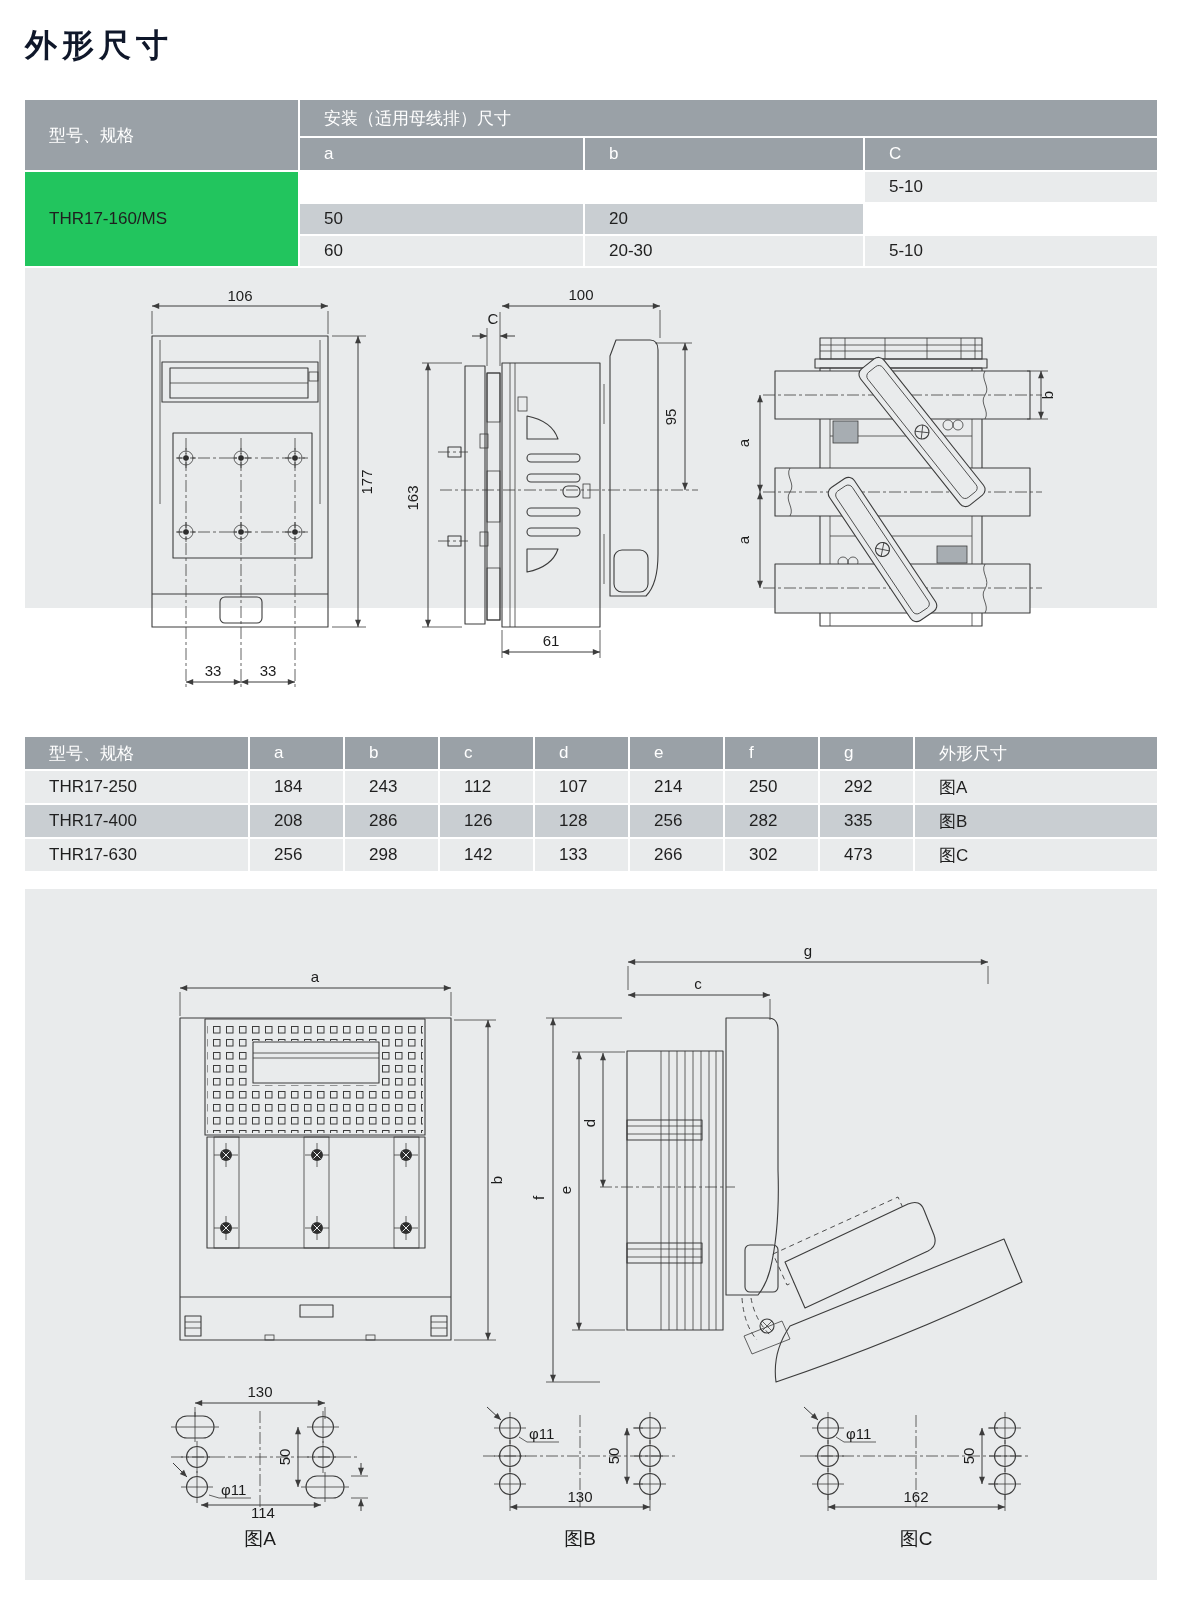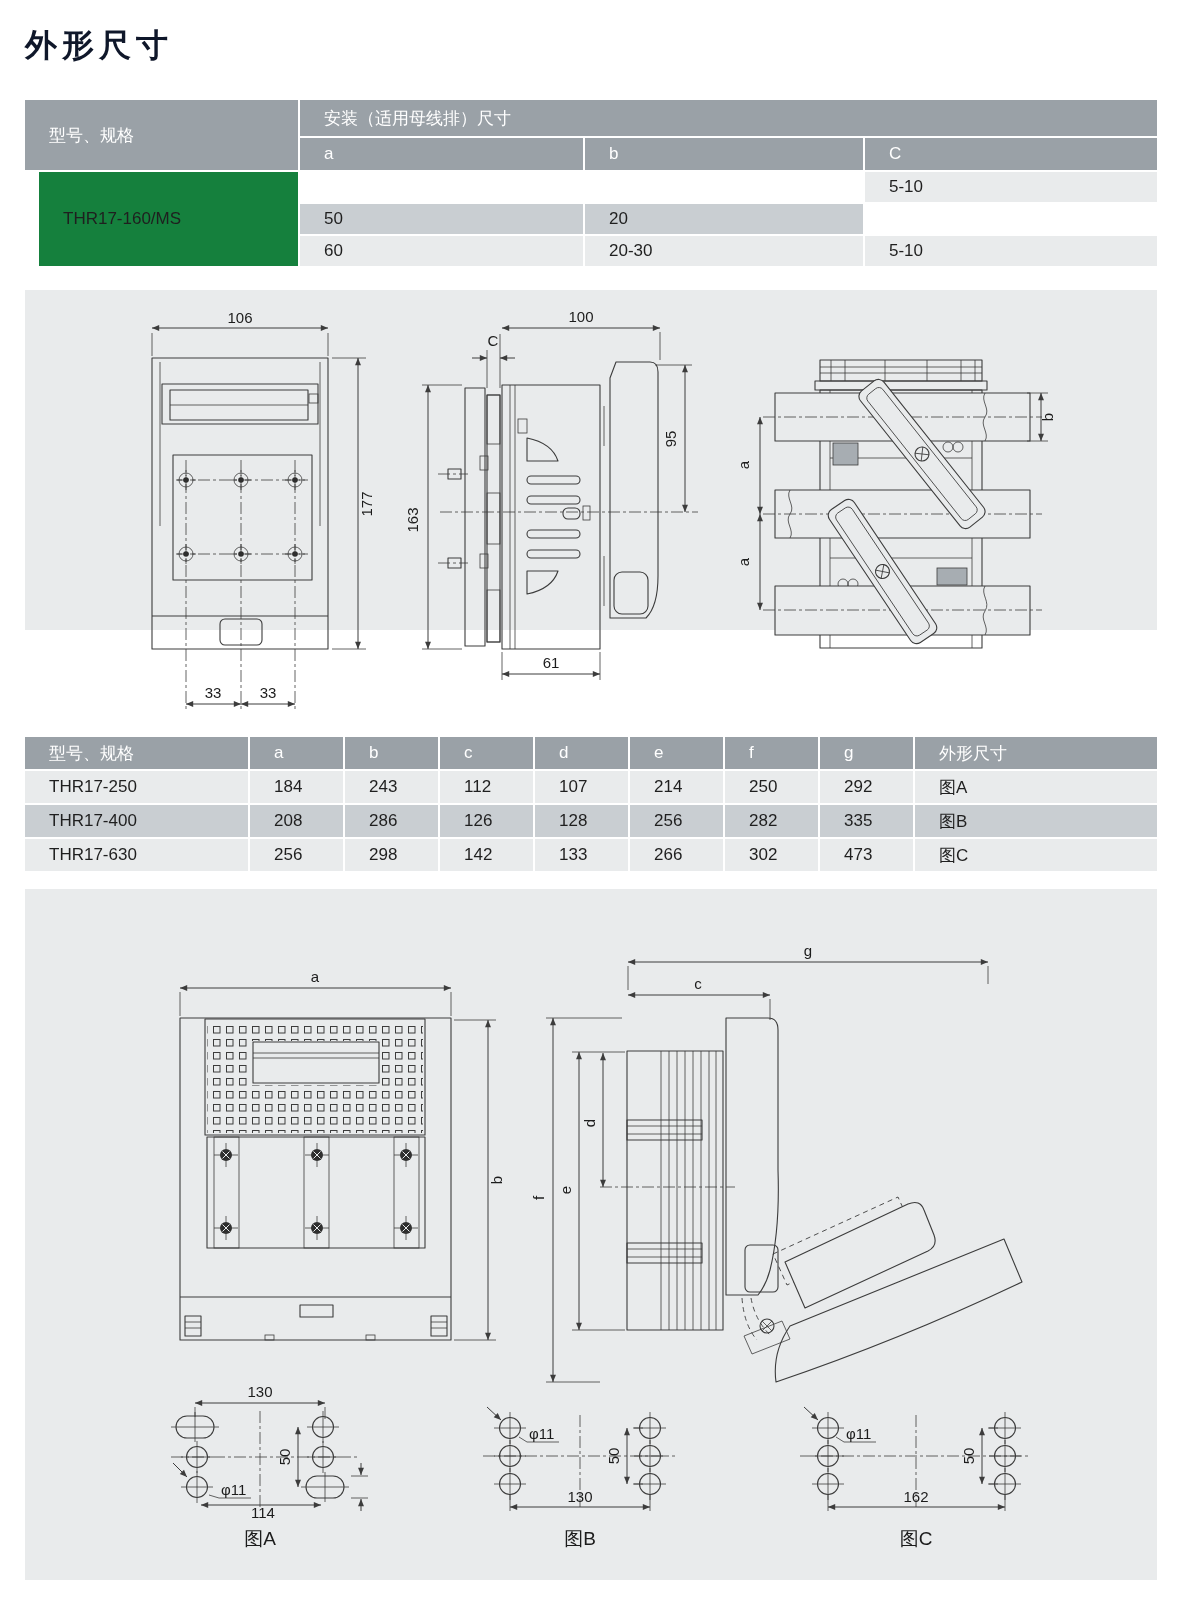--- a/index.html
+++ b/index.html
@@ -4,29 +4,29 @@
 <style>
   html,body{margin:0;padding:0;background:#fff;}
   body{width:1200px;height:1601px;position:relative;font-family:"Liberation Sans",sans-serif;color:#222;}
   .page-title{position:absolute;left:25px;top:24px;font-size:32px;font-weight:bold;color:#0f172a;letter-spacing:5px;}
   
   .tbl{position:absolute;left:25px;width:1132px;display:grid;gap:2px;background:#fff;}
   .cell{display:flex;align-items:center;padding-left:24px;font-size:17px;box-sizing:border-box;}
   .th{background:#9aa1a7;color:#fff;}
   .td{background:#e9ebec;color:#1f1f1f;}
   .td.dark{background:#c9ced2;}
-  .td.model{background:#15803d;margin-left:14px;}
+  .td.model{background:#22c55e;}
   #table1{top:100px;grid-template-columns:273px 283px 278px auto;grid-template-rows:36px 32px 30px 30px 30px;}
   #table2{top:737px;grid-template-columns:223px repeat(7,93px) auto;grid-template-rows:32px 32px 32px 32px;}
   .span2r{grid-row:1/3;grid-column:1;}
   .groupheader{grid-row:1;grid-column:2/5;}
   .modelcell{grid-row:3/6;grid-column:1;}
   
   .panel{position:absolute;left:25px;width:1132px;background:#e9ebec;}
-  #panel1{top:290px;height:340px;}
+  #panel1{top:268px;height:340px;}
   #panel2{top:889px;height:691px;}
   .panel svg{position:absolute;overflow:visible;}
   
   .ln{stroke:#3c3c3c;stroke-width:1.1;fill:none;stroke-linejoin:round;}
   .thin{stroke:#3c3c3c;stroke-width:0.8;fill:none;}
   .cl{stroke:#3c3c3c;stroke-width:0.8;fill:none;stroke-dasharray:12 3 3 3;}
   .dsh{stroke:#3c3c3c;stroke-width:0.9;fill:none;stroke-dasharray:5 4;}
   .dim{stroke:#3c3c3c;stroke-width:1;fill:none;marker-start:url(#arr);marker-end:url(#arr);}
   .dime{stroke:#3c3c3c;stroke-width:1;fill:none;marker-end:url(#arr);}
   .fillbg{fill:#e9ebec;}

